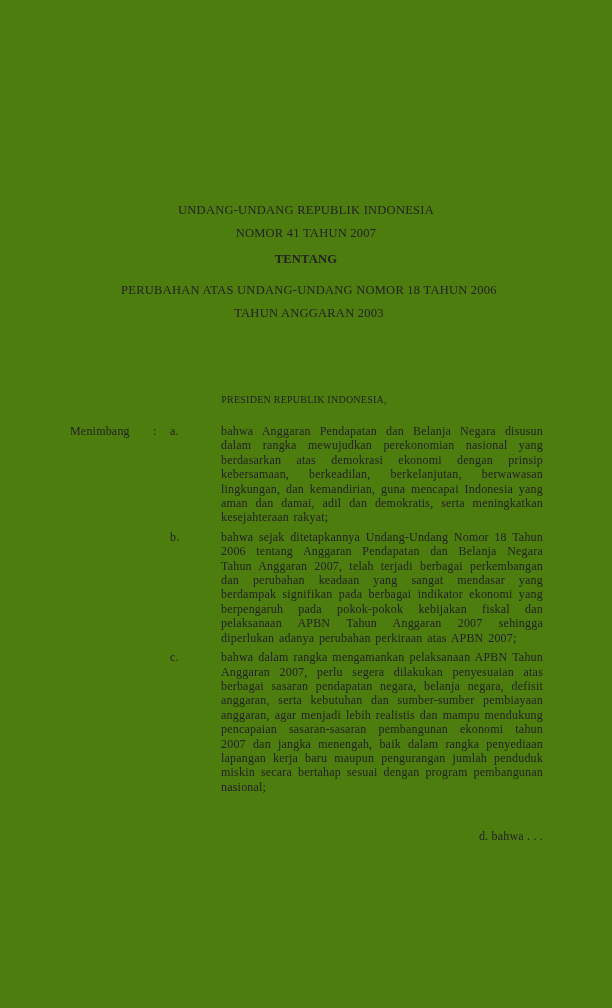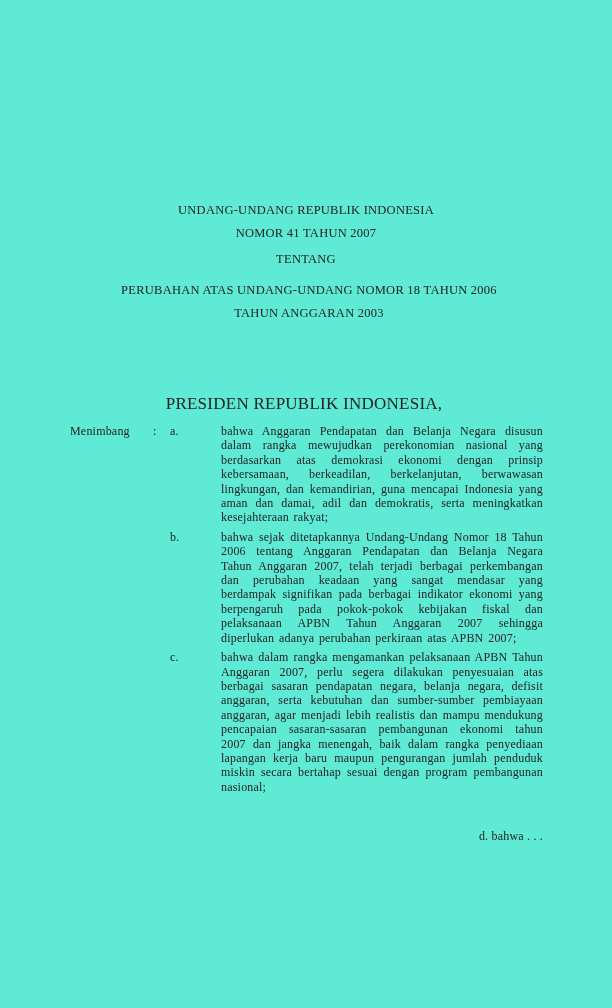--- a/index.html
+++ b/index.html
@@ -4,21 +4,21 @@
 <style>
   html, body {
     margin: 0;
     padding: 0;
     background: #ffffff;
   }
   .page {
     position: relative;
     width: 612px;
     height: 1008px;
-    background: #5eead4;
+    background: #4d7c0f;
     font-family: "Liberation Serif", "DejaVu Serif", serif;
     color: #222222;
     overflow: hidden;
   }
   .center { text-align: center; }
 
   .title-block {
     position: absolute;
     top: 199px;
     left: 0;
@@ -27,20 +27,21 @@
     line-height: 23px;
     letter-spacing: 0.25px;
   }
   .tentang {
     position: absolute;
     top: 252px;
     left: 0;
     right: 0;
     font-size: 12.5px;
     letter-spacing: 0.25px;
+    font-weight: bold;
   }
   .subject-block {
     position: absolute;
     top: 279px;
     left: 6px;
     right: 0;
     font-size: 12.5px;
     line-height: 22.5px;
     letter-spacing: 0.25px;
   }
@@ -50,21 +51,21 @@
     left: 0;
     right: 0;
     font-size: 12.5px;
     letter-spacing: 0.25px;
   }
   .authority {
     position: absolute;
     top: 394px;
     left: 0;
     right: 4px;
-    font-size: 17px;
+    font-size: 10px;
     letter-spacing: 0.25px;
     font-family: Liberation Serif, serif;
   }
 
   .menimbang {
     position: absolute;
     top: 424px;
     left: 70px;
     width: 473px;
     display: flex;

